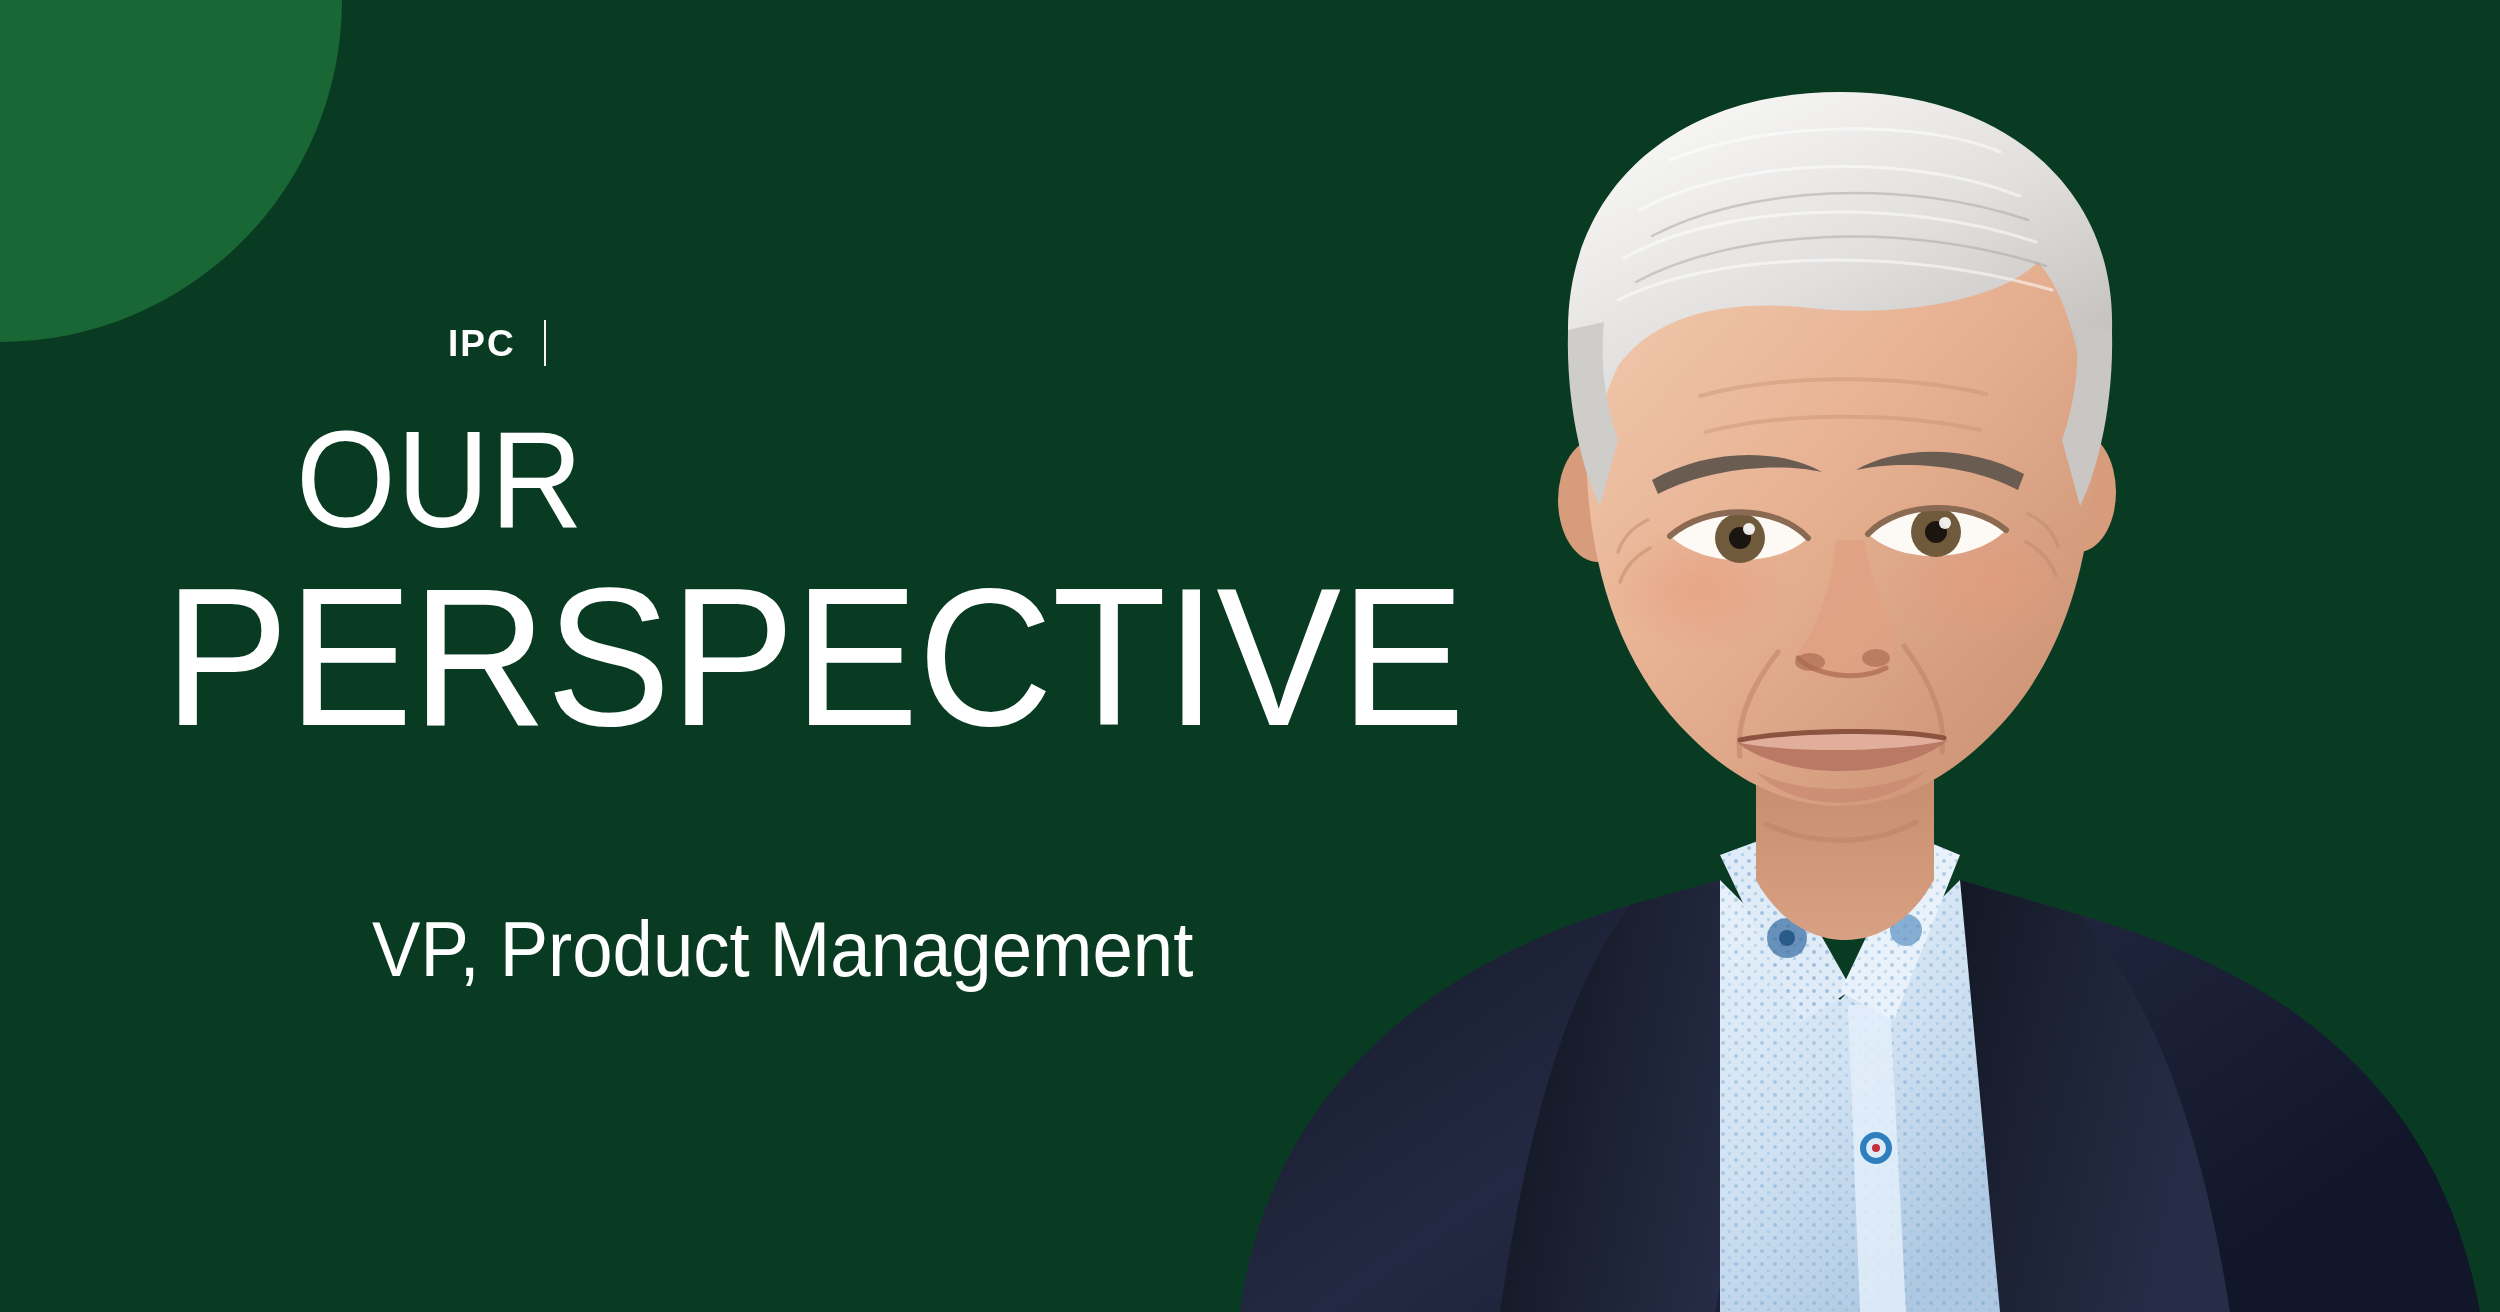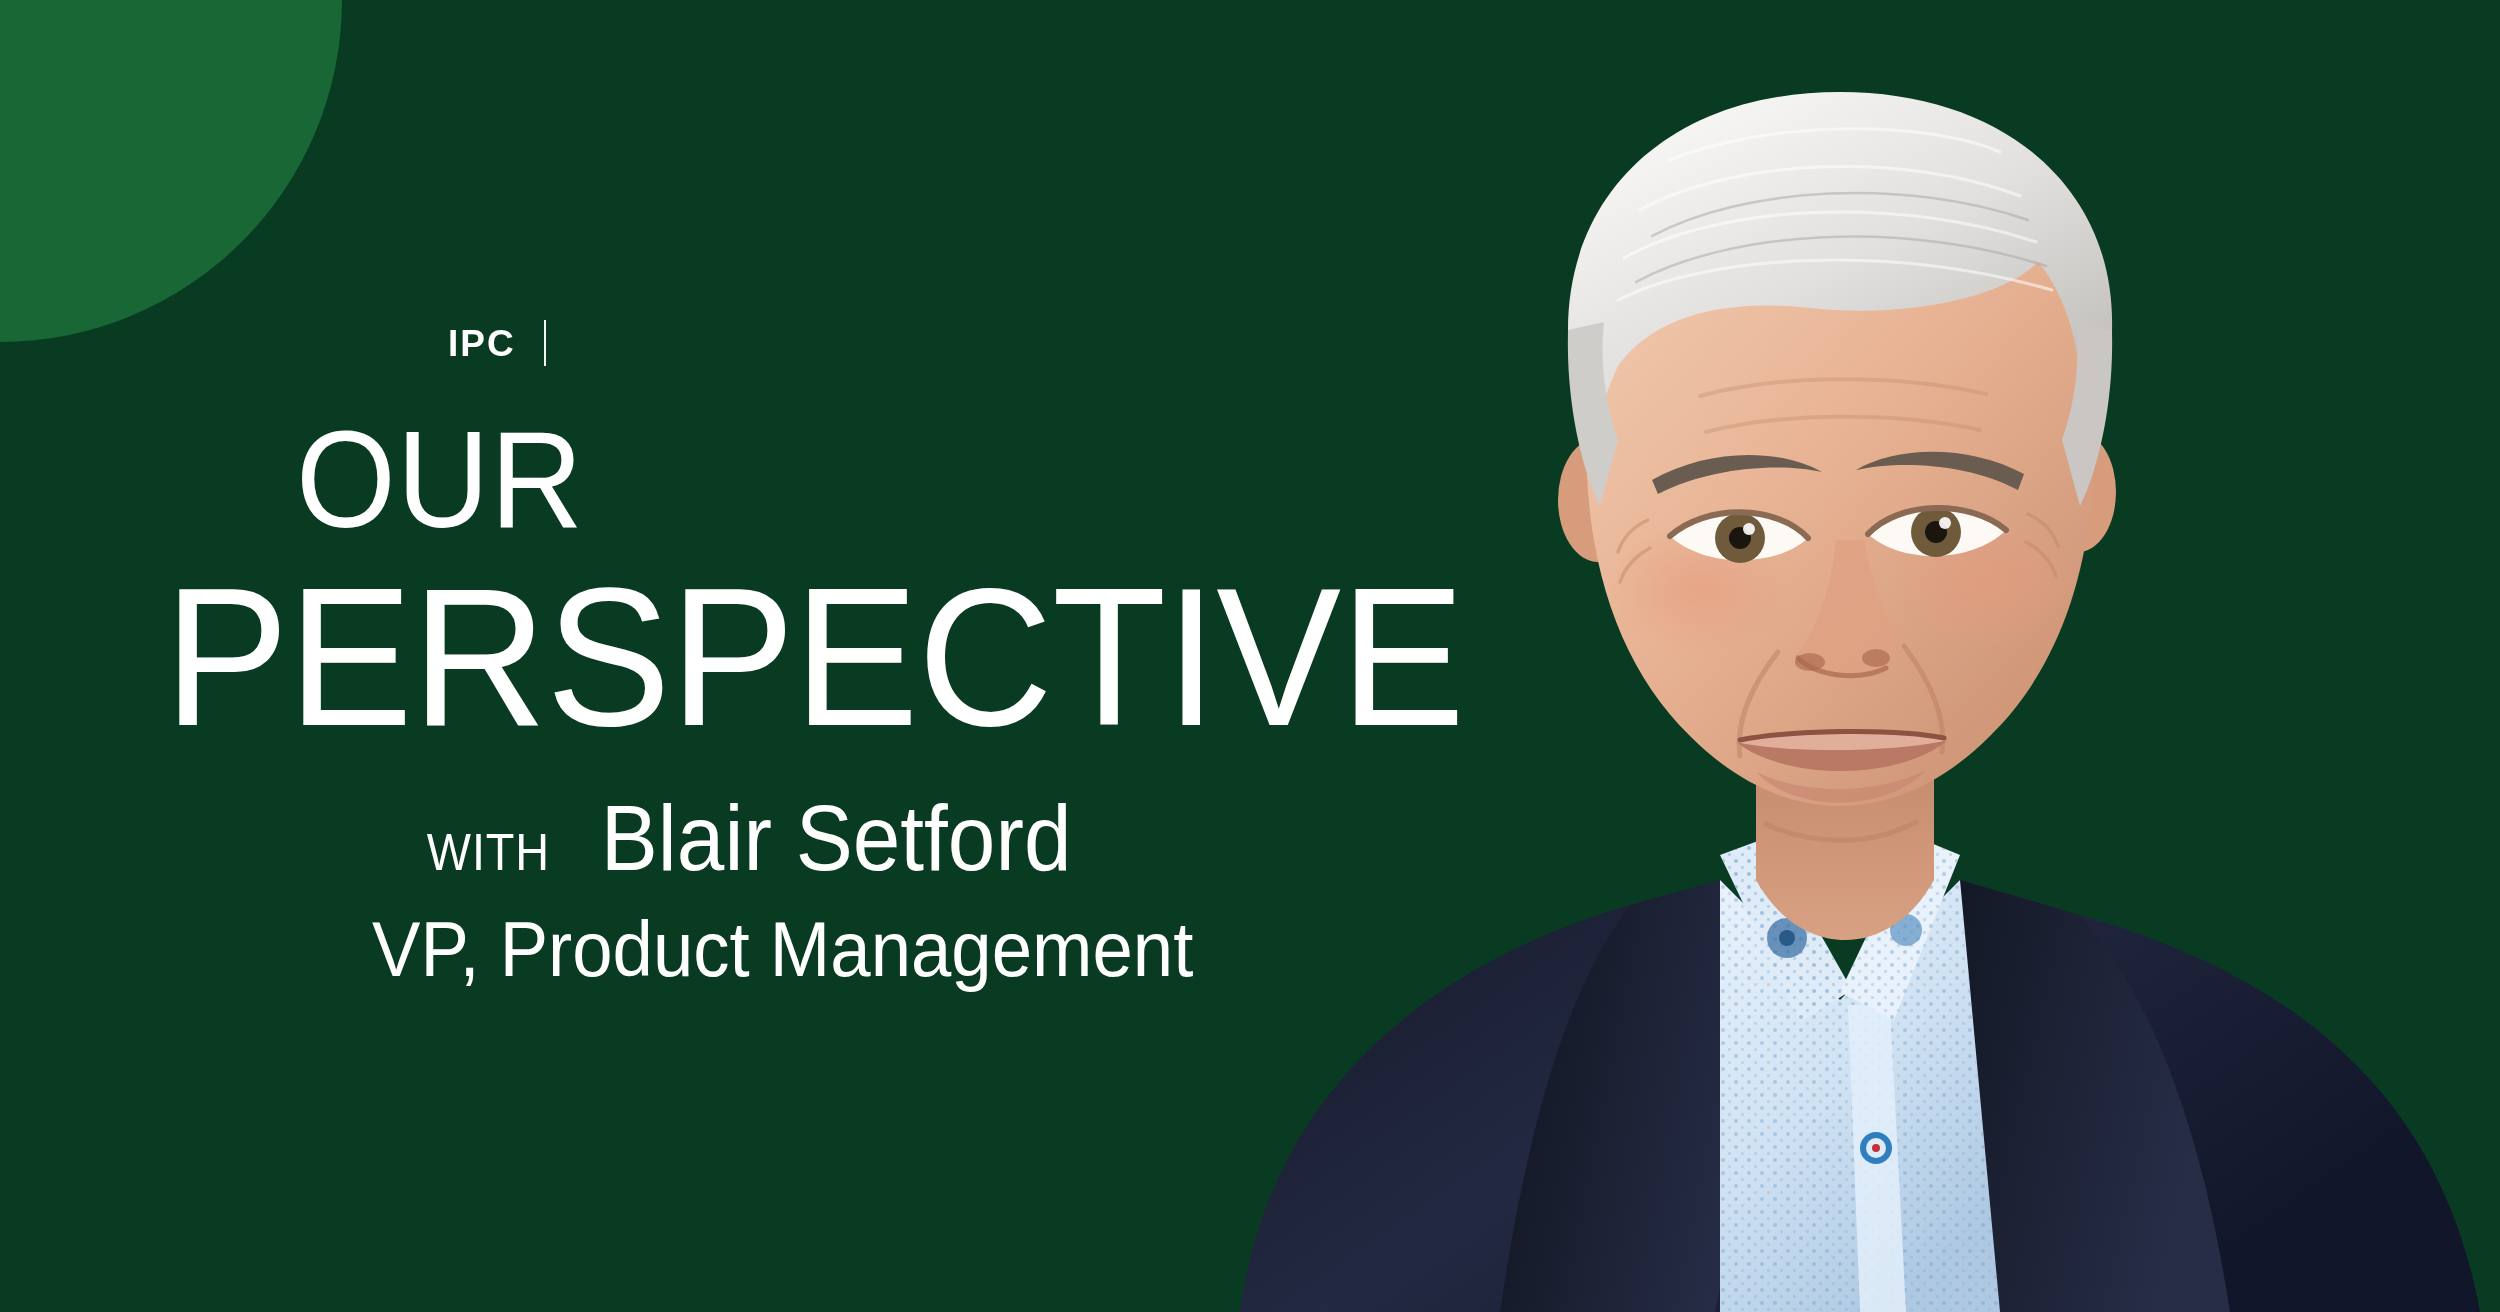--- a/index.html
+++ b/index.html
@@ -296,22 +296,18 @@
   <div class="copy">
 
     <div class="brand-lockup">
       <span class="brand-ipc">IPC</span>
       <span class="brand-divider"></span>
     </div>
 
     <div class="headline-our">OUR</div>
     <div class="headline-perspective">PERSPECTIVE</div>
 
-    <div class="byline">
-      <span class="byline-with">WITH</span>
-      <span class="byline-name">Blair Setford</span>
-    </div>
 
     <div class="subtitle">VP, Product Management</div>
 
   </div>
 
 </div>
 
 </body></html>

